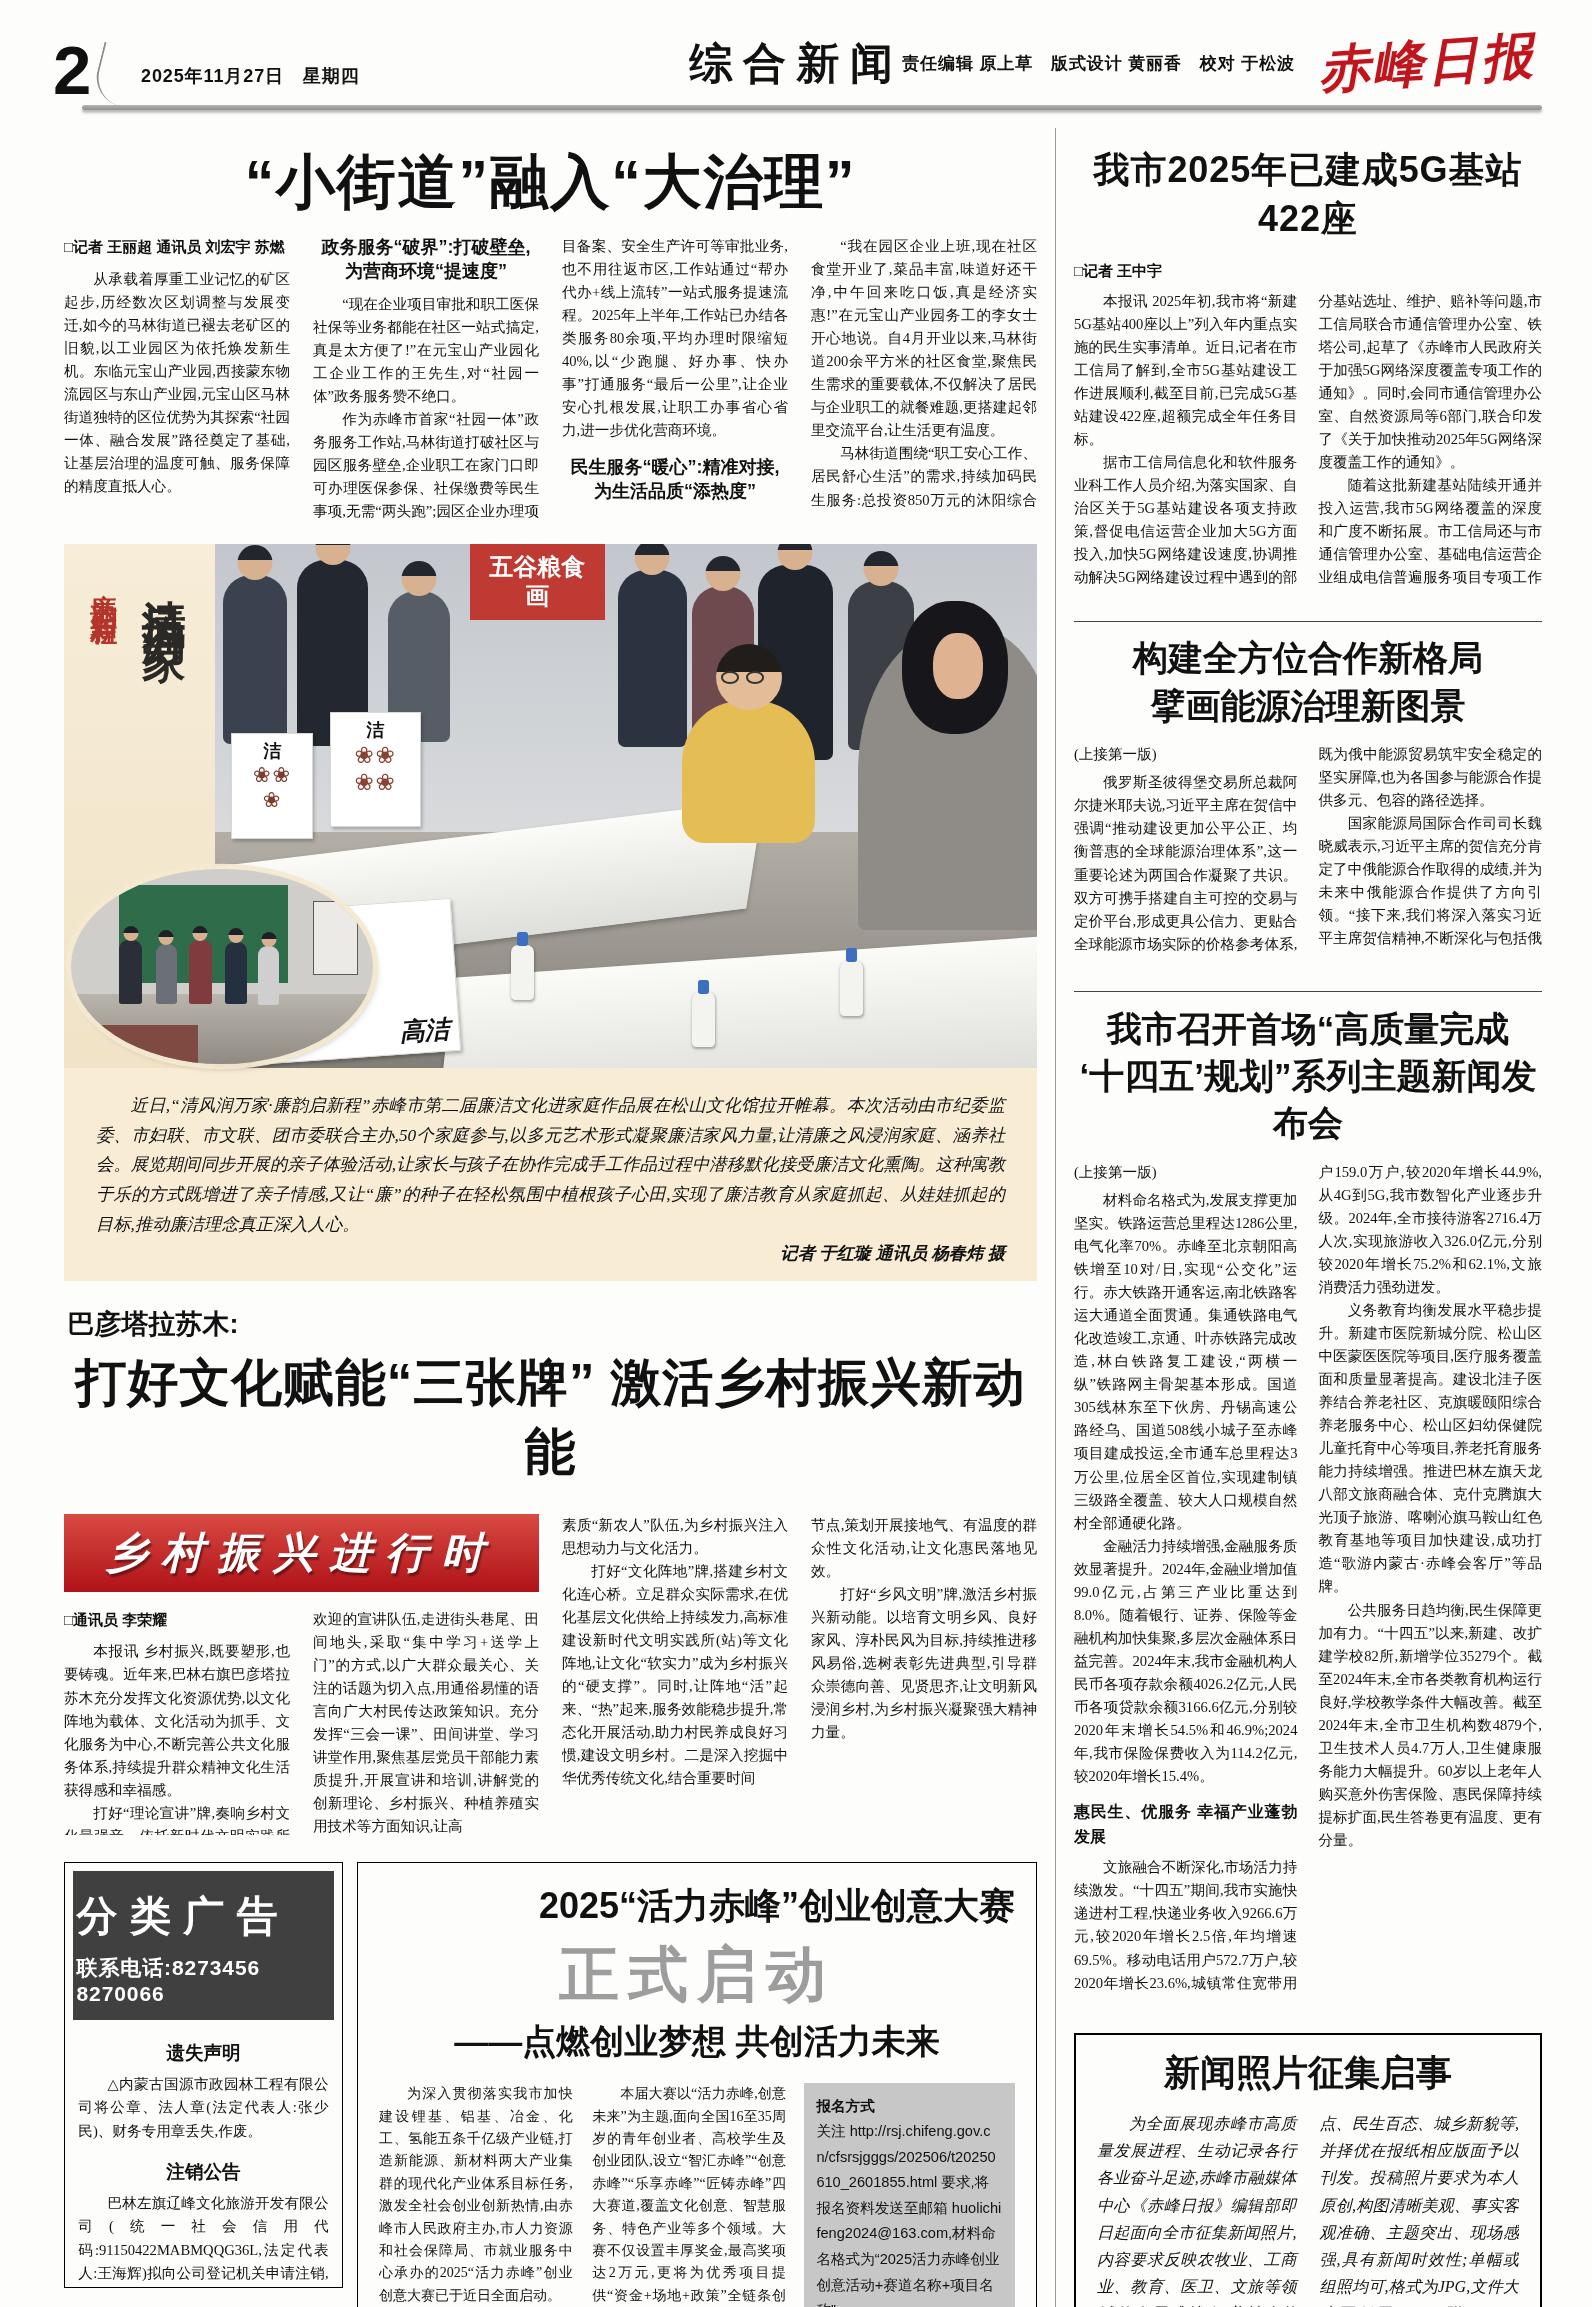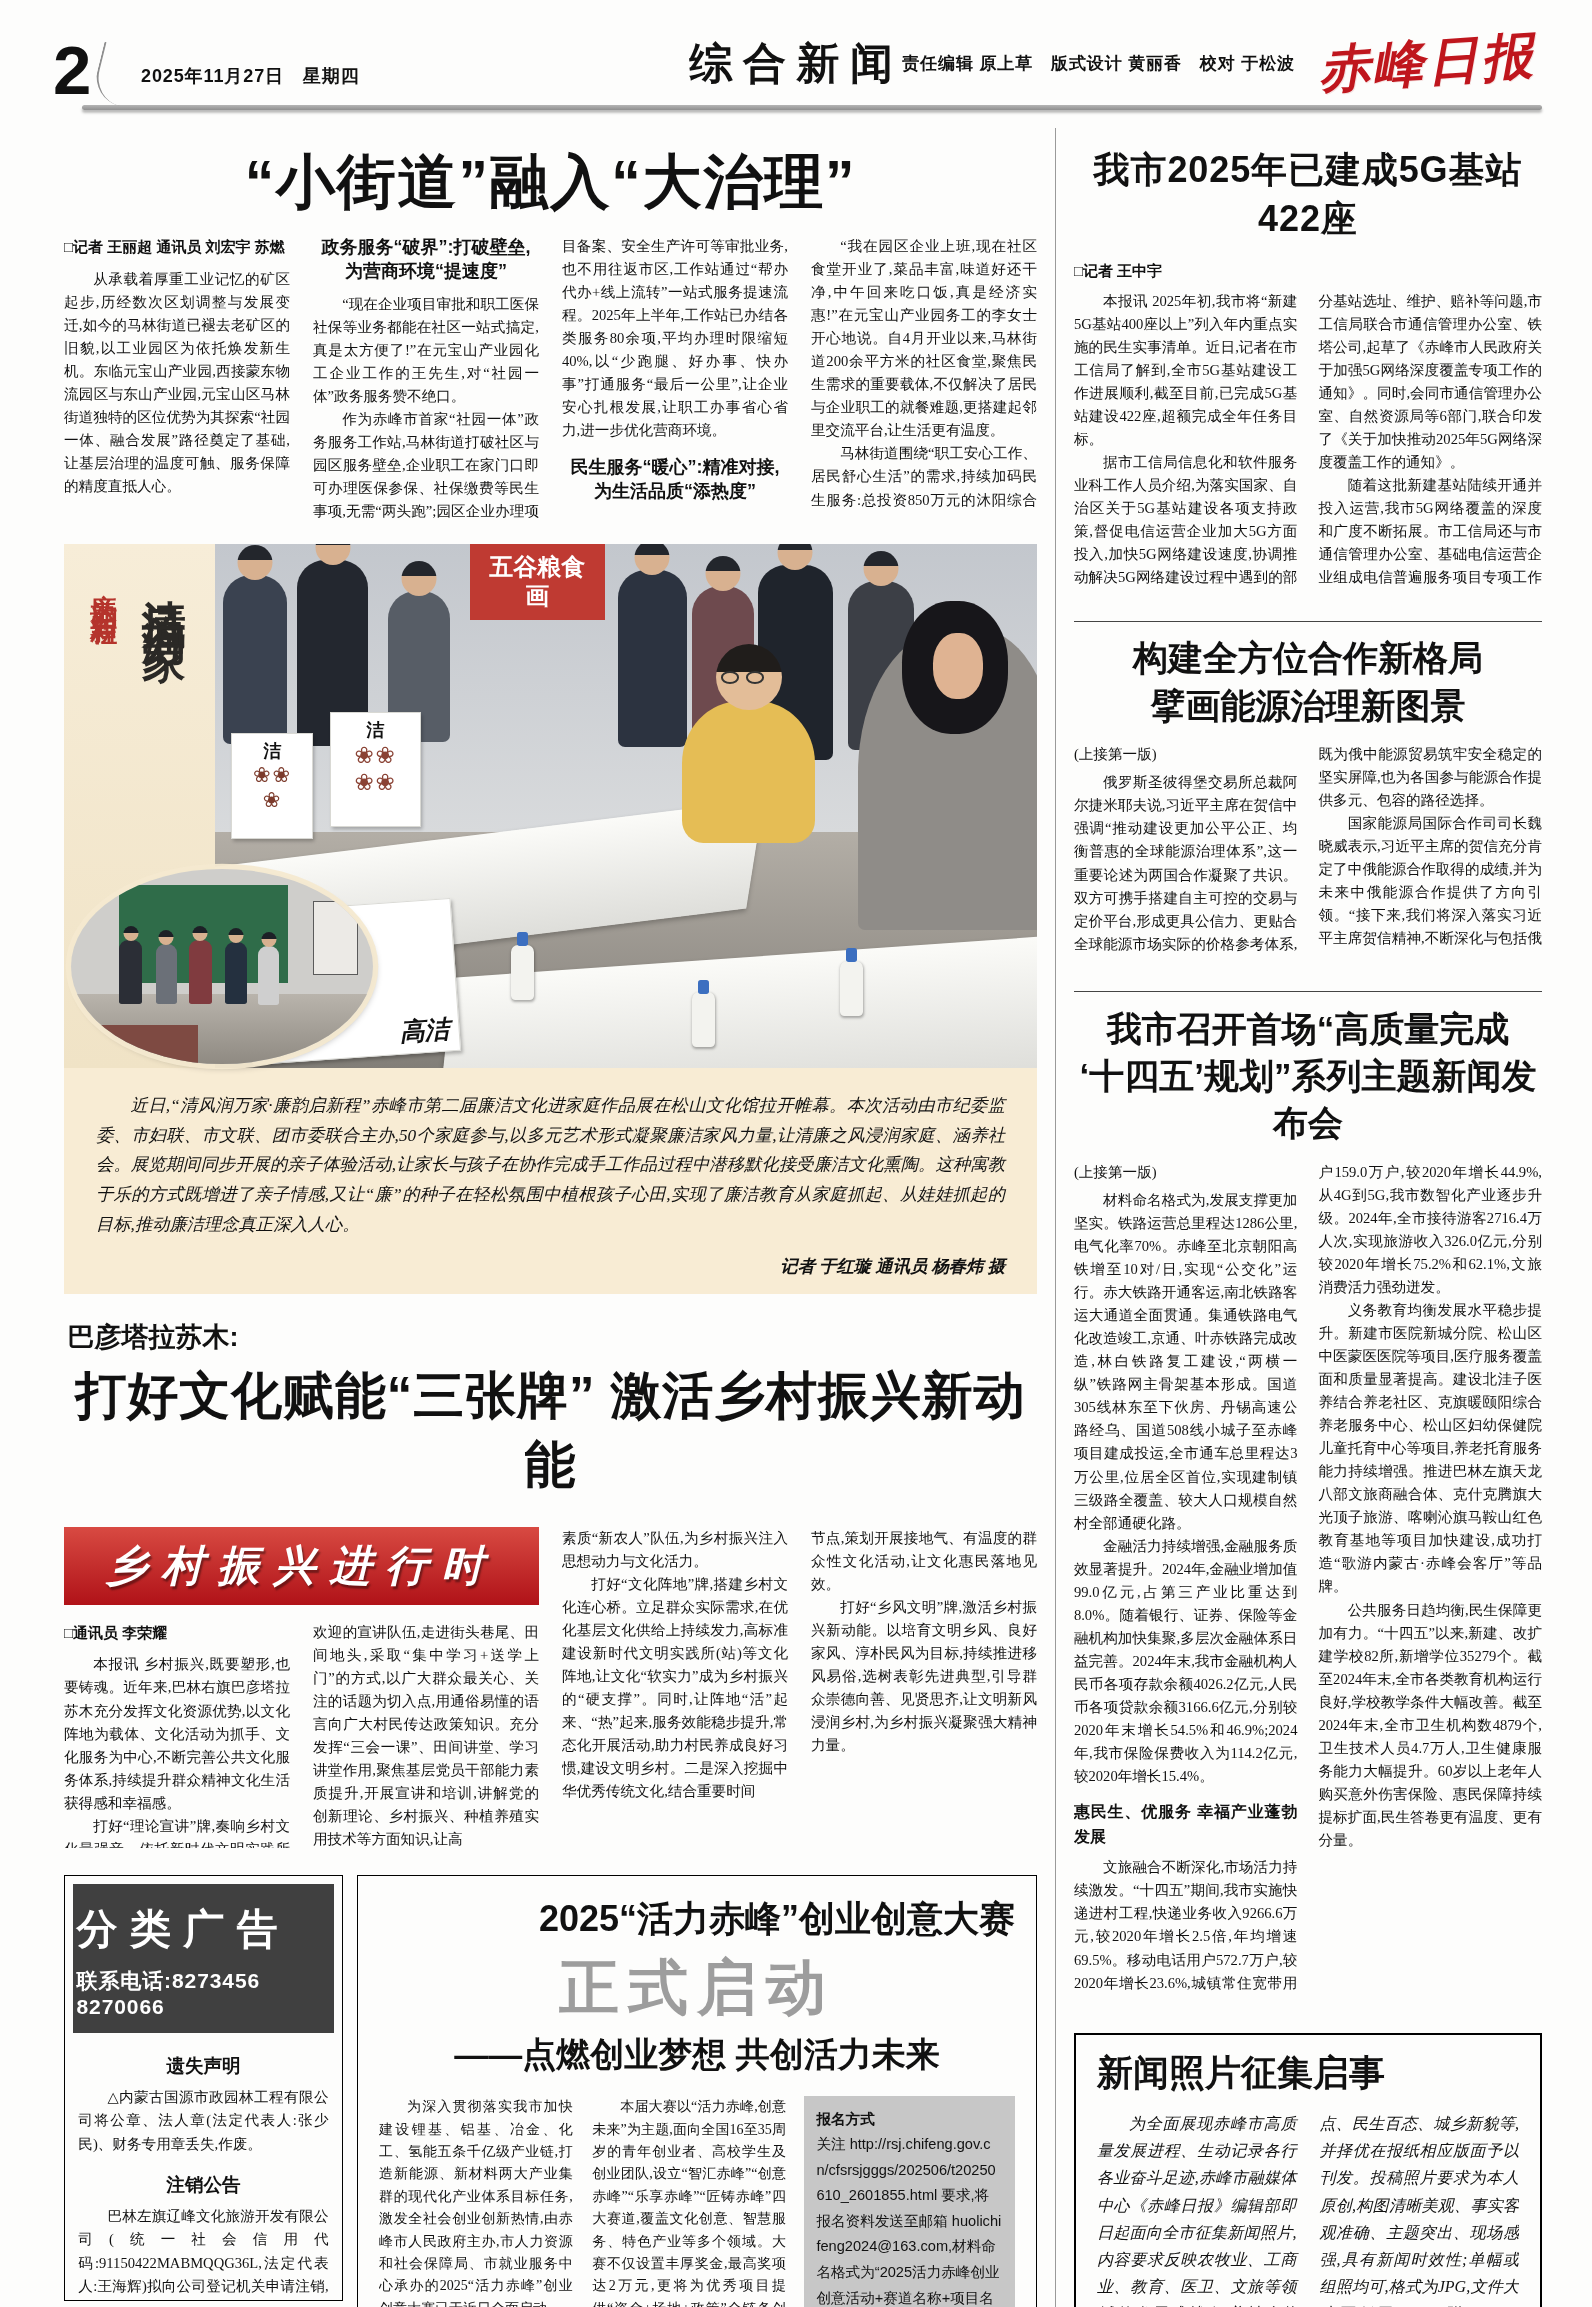--- a/index.html
+++ b/index.html
@@ -77,21 +77,21 @@
   .ov-green { position:absolute; left:16%; top:8%; width:56%; height:50%; background:#2f6c49; }
   .ov-screen { position:absolute; right:5%; top:16%; width:15%; height:38%; background:#eceae6; border:1.8px solid #5a5a5a; }
   .ov-floor { position:absolute; bottom:0; width:100%; height:36%; background:linear-gradient(#b9b4ac,#8f8a82); }
   .ov-red { position:absolute; left:0; bottom:0; width:42%; height:20%; background:#7e4a42; }
   .ov-person { position:absolute; border-radius:9px 9px 2.7px 2.7px; }
   .ov-person::before { content:""; position:absolute; top:-13.3px; left:50%; transform:translateX(-50%);
      width:15px; height:15px; border-radius:50%; background:linear-gradient(#1d2026 46%,#d8b190 46%); }
 
   .caption-block { background:#f8ecd4; padding:23px 32px 16px; margin-top:0; }
   .caption-text { font-size:17.3px; line-height:1.72; font-style:italic; text-align:justify; text-indent:2em; }
-  .caption-credit { display:block; text-align:right; font-weight:bold; font-size:17.3px; margin-top:14px; font-style:italic; }
+  .caption-credit { display:block; text-align:right; font-weight:bold; font-size:17.3px; margin-top:1px; font-style:italic; }
 
   
   .rural { margin-top:25px; }
   .kicker { font-size:27px; font-weight:bold; margin-left:3.5px; font-family:"Liberation Sans","DejaVu Sans",sans-serif; }
   .rural-head { font-size:51px; font-weight:bold; text-align:center; margin:7px 0 27px; letter-spacing:0.9px;
      font-family:"Liberation Sans","DejaVu Sans",sans-serif; }
   .rural-grid { display:grid; grid-template-columns:repeat(4,1fr); column-gap:23px; row-gap:16px; }
   .rural-banner { grid-column:1/3; grid-row:1; height:78px; background:linear-gradient(180deg,#d84a42,#b01218);
      display:flex; align-items:center; justify-content:center; color:#fff; font-size:42px; font-weight:bold; font-style:italic;
      letter-spacing:14px; text-shadow:1.8px 2.7px 1.8px rgba(0,0,0,.4); }
@@ -127,21 +127,21 @@
   
   .r-head1 { font-size:36px; font-weight:bold; text-align:center; margin:30px 0 18px; letter-spacing:0.9px; }
   .r-head2 { font-size:35px; font-weight:bold; text-align:center; line-height:1.35; margin:7px 0 14px; }
   .r-head1,.r-head2 { font-family:"Liberation Sans","DejaVu Sans",sans-serif; }
   .r-sep { border:none; border-top:0.9px solid #444; margin:19.5px 0 12.4px; }
   .fiveg-cols { height:312px; }
   .energy-cols { height:229px; }
   .plan-cols { height:854px; }
 
   .photo-call-box { border:2.7px solid #000; margin-top:18px; padding:14px 21px 12.4px; }
-  .pc-title { font-size:36px; font-weight:bold; text-align:left; margin-bottom:12.4px;
+  .pc-title { font-size:36px; font-weight:bold; text-align:center; margin-bottom:12.4px;
      font-family:Liberation Sans, sans-serif; }
   .pc-text { column-count:2; column-gap:23px; column-fill:auto; height:218px; overflow:hidden;
      font-size:16px; font-style:italic; line-height:1.7; text-align:justify; }
 </style>
 </head>
 <body>
 
 <div class="page">
 
   <header class="masthead">

